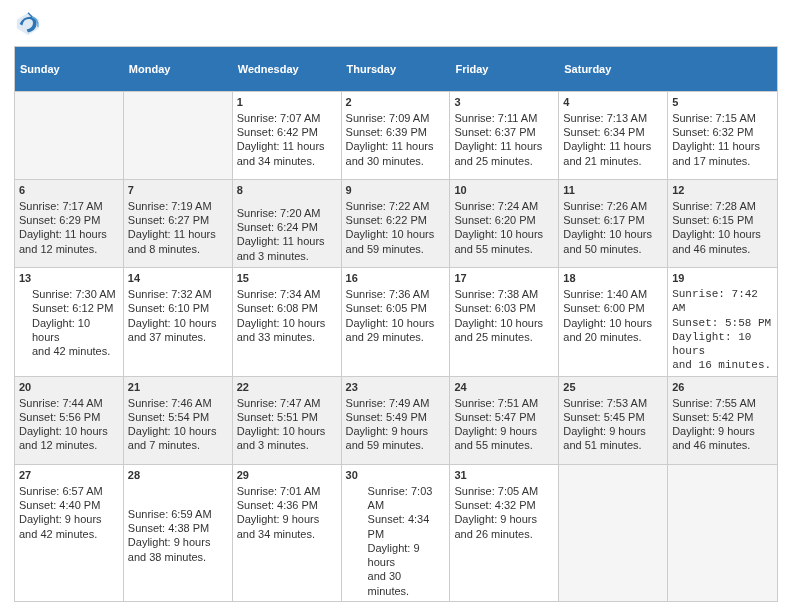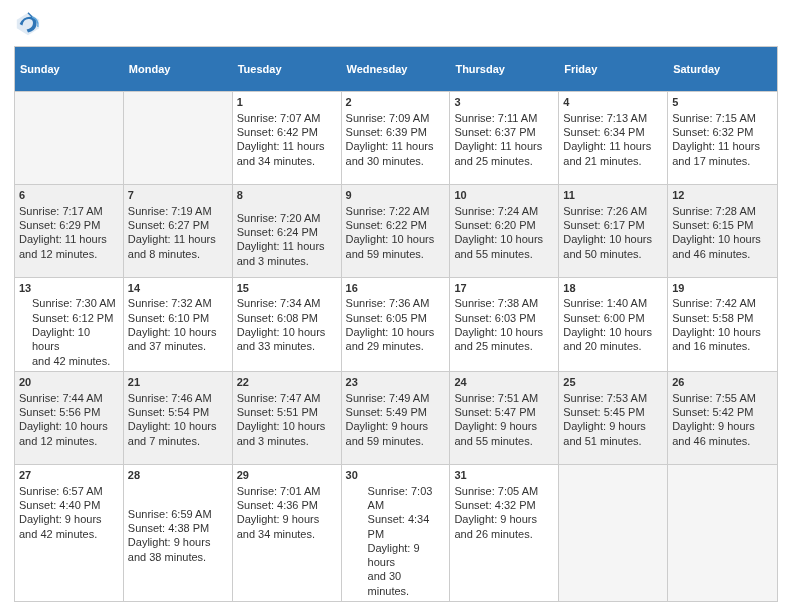--- a/index.html
+++ b/index.html
@@ -132,21 +132,20 @@
     <div class="title-block">
       <div class="month-title"></div>
       <div class="subtitle"></div>
     </div>
   </div>
 
   <div class="calendar">
     <div class="cal-header">
     <div class="cal-header-cell">Sunday</div>
         <div class="cal-header-cell">Monday</div>
-        <div class="cal-header-cell">Tuesday</div>
         <div class="cal-header-cell">Wednesday</div>
         <div class="cal-header-cell">Thursday</div>
         <div class="cal-header-cell">Friday</div>
         <div class="cal-header-cell">Saturday</div>
       </div>
     <div class="cal-body">
     <div class="cal-row">
           <div class="cal-cell empty"></div>
           <div class="cal-cell empty"></div>
           <div class="cal-cell">
@@ -274,21 +273,21 @@
           </div>
           <div class="cal-cell">
             <span class="day-number">18</span>
             <div class="cell-text" style="white-space: pre-line;">Sunrise: 1:40 AM
 Sunset: 6:00 PM
 Daylight: 10 hours
 and 20 minutes.</div>
           </div>
           <div class="cal-cell">
             <span class="day-number">19</span>
-            <div class="cell-text" style="white-space: pre-line;">Sunrise: 7:42 AM
+            <div class="cell-text" style="white-space: pre-line; font-family: Liberation Mono, monospace;">Sunrise: 7:42 AM
 Sunset: 5:58 PM
 Daylight: 10 hours
 and 16 minutes.</div>
           </div>
         </div>
         <div class="cal-row">
           <div class="cal-cell shaded">
             <span class="day-number">20</span>
             <div class="cell-text" style="white-space: pre-line;">Sunrise: 7:44 AM
 Sunset: 5:56 PM

